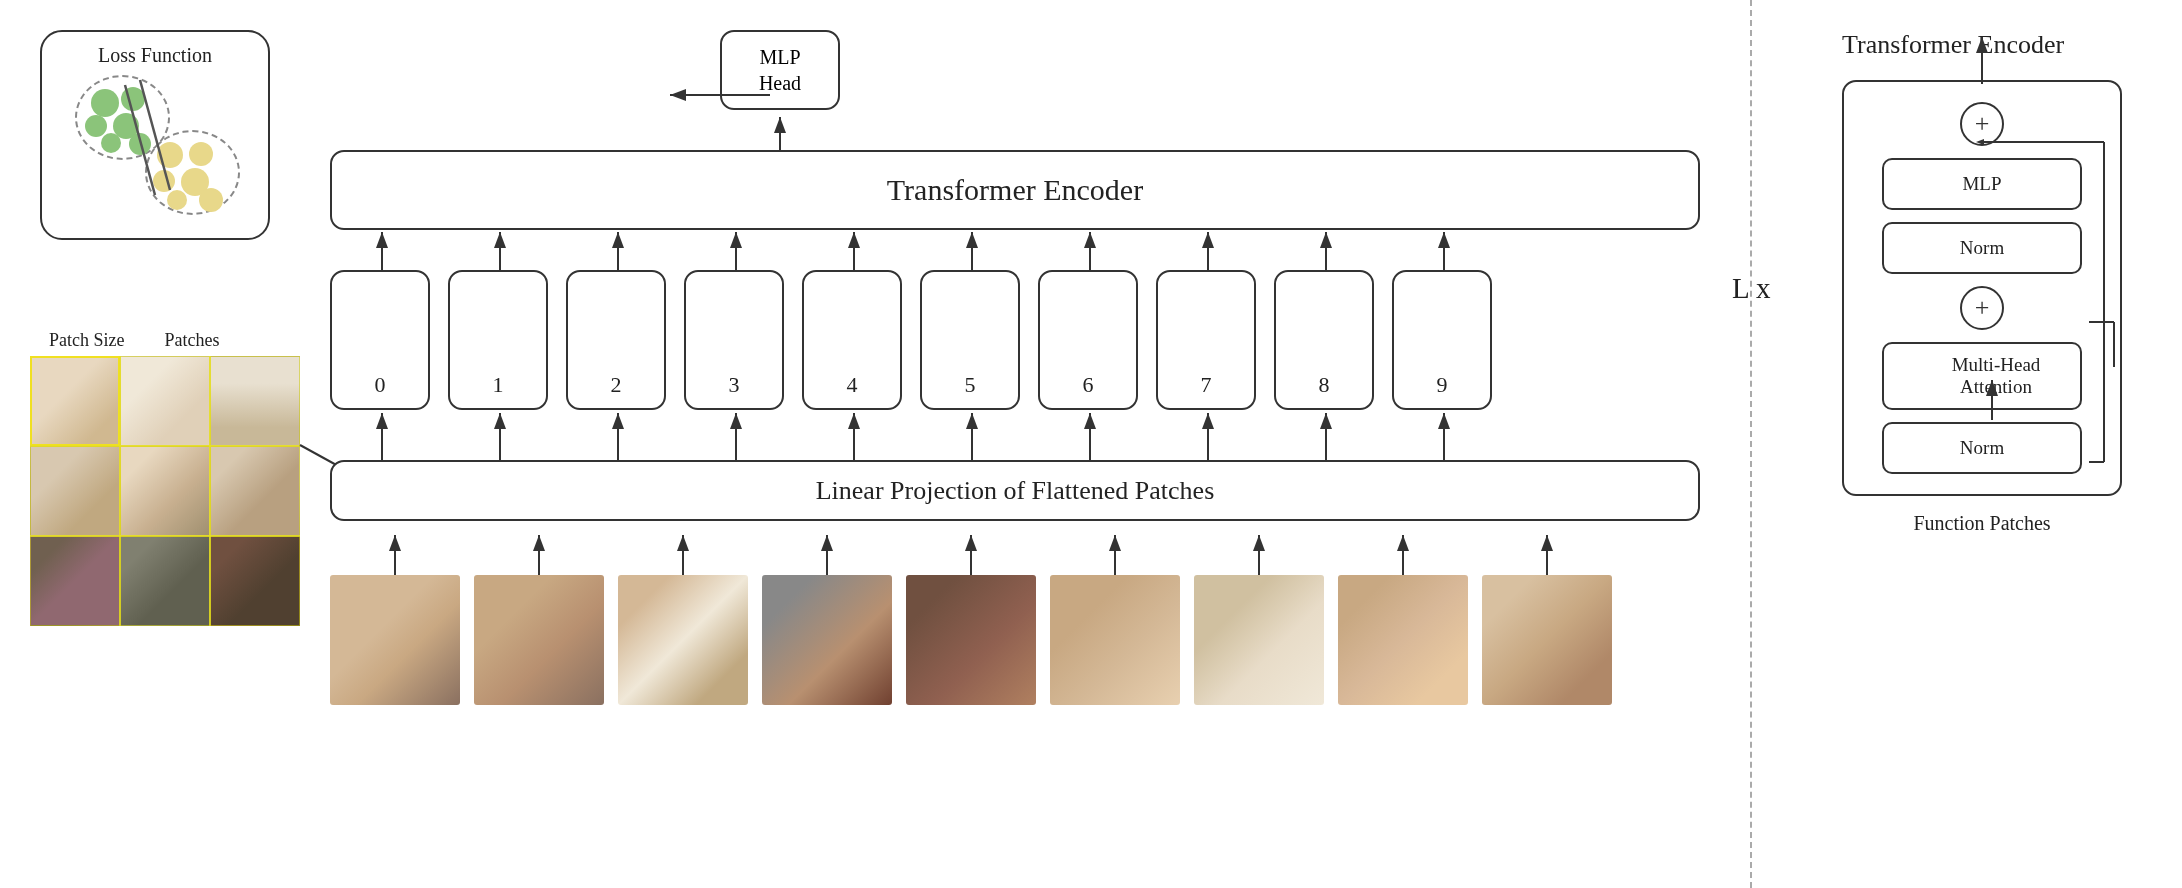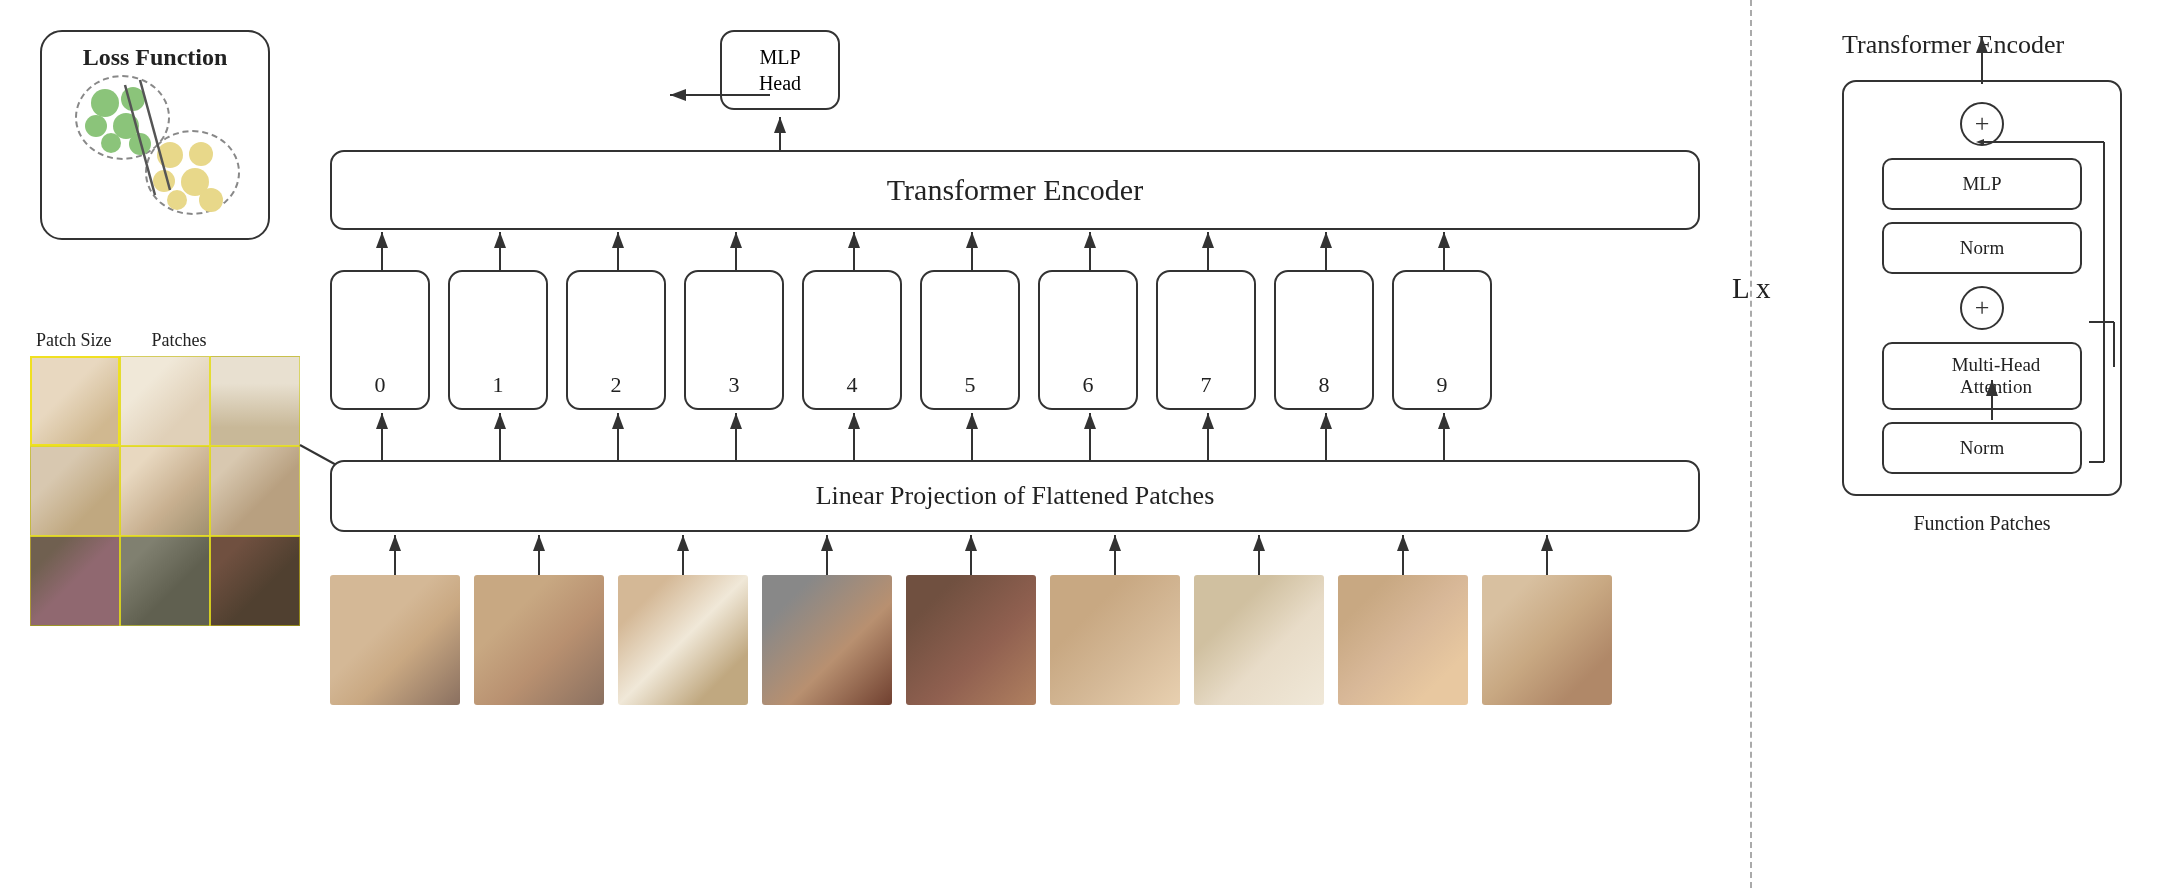--- a/index.html
+++ b/index.html
@@ -33,24 +33,23 @@
       align-items: center;
       justify-content: center;
       background: #fff;
     }
 
     .loss-function-title {
       position: absolute;
       top: 12px;
       left: 50%;
       transform: translateX(-50%);
-      font-size: 24px;
+      font-size: 20px;
       white-space: nowrap;
       color: #222;
-      font-weight: bold;
     }
 
     .loss-circles-container {
       position: relative;
       width: 180px;
       height: 155px;
       margin-top: 15px;
     }
 
     .dashed-circle {
@@ -99,21 +98,21 @@
       position: absolute;
       top: 330px;
       left: 30px;
       width: 280px;
     }
 
     .patch-labels {
       display: flex;
       gap: 40px;
       margin-bottom: 5px;
-      margin-left: 6px;
+      margin-left: 19px;
     }
 
     .patch-label {
       font-size: 18px;
       color: #222;
     }
 
     
     .mlp-head-box {
       position: absolute;
@@ -174,21 +173,21 @@
       color: #222;
       flex-shrink: 0;
     }
 
     
     .linear-proj-box {
       position: absolute;
       top: 430px;
       left: 0px;
       width: 1370px;
-      height: 72px;
+      height: 61px;
       border: 2.5px solid #333;
       border-radius: 14px;
       display: flex;
       align-items: center;
       justify-content: center;
       background: #fff;
       font-size: 26px;
       color: #222;
     }
 

